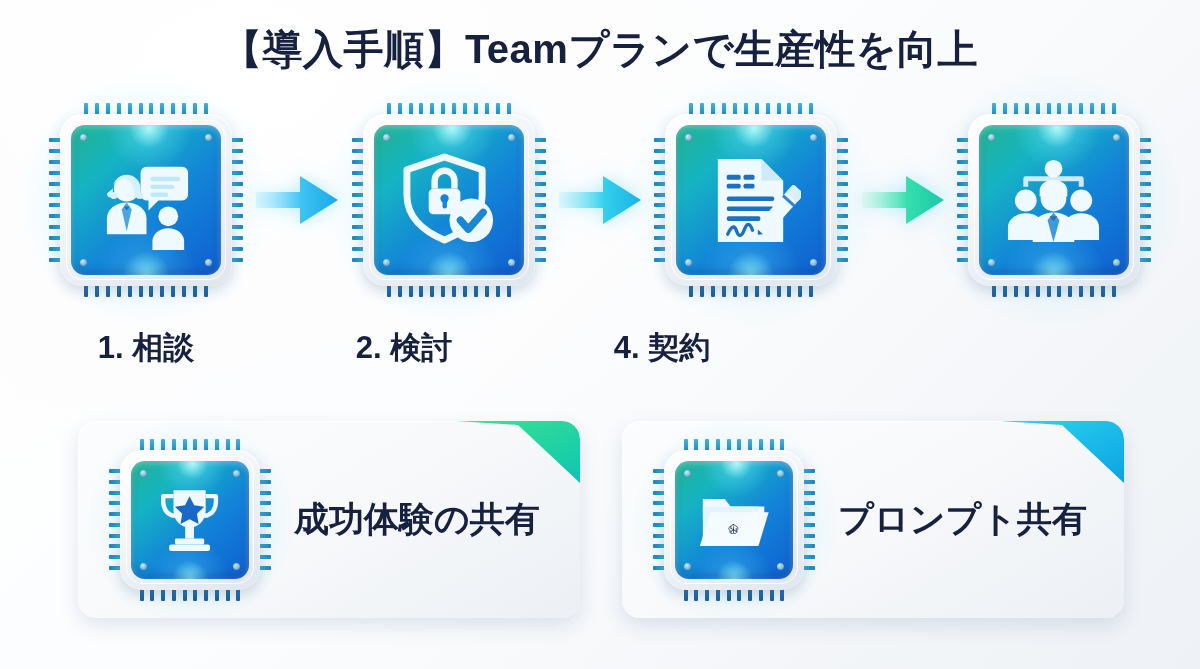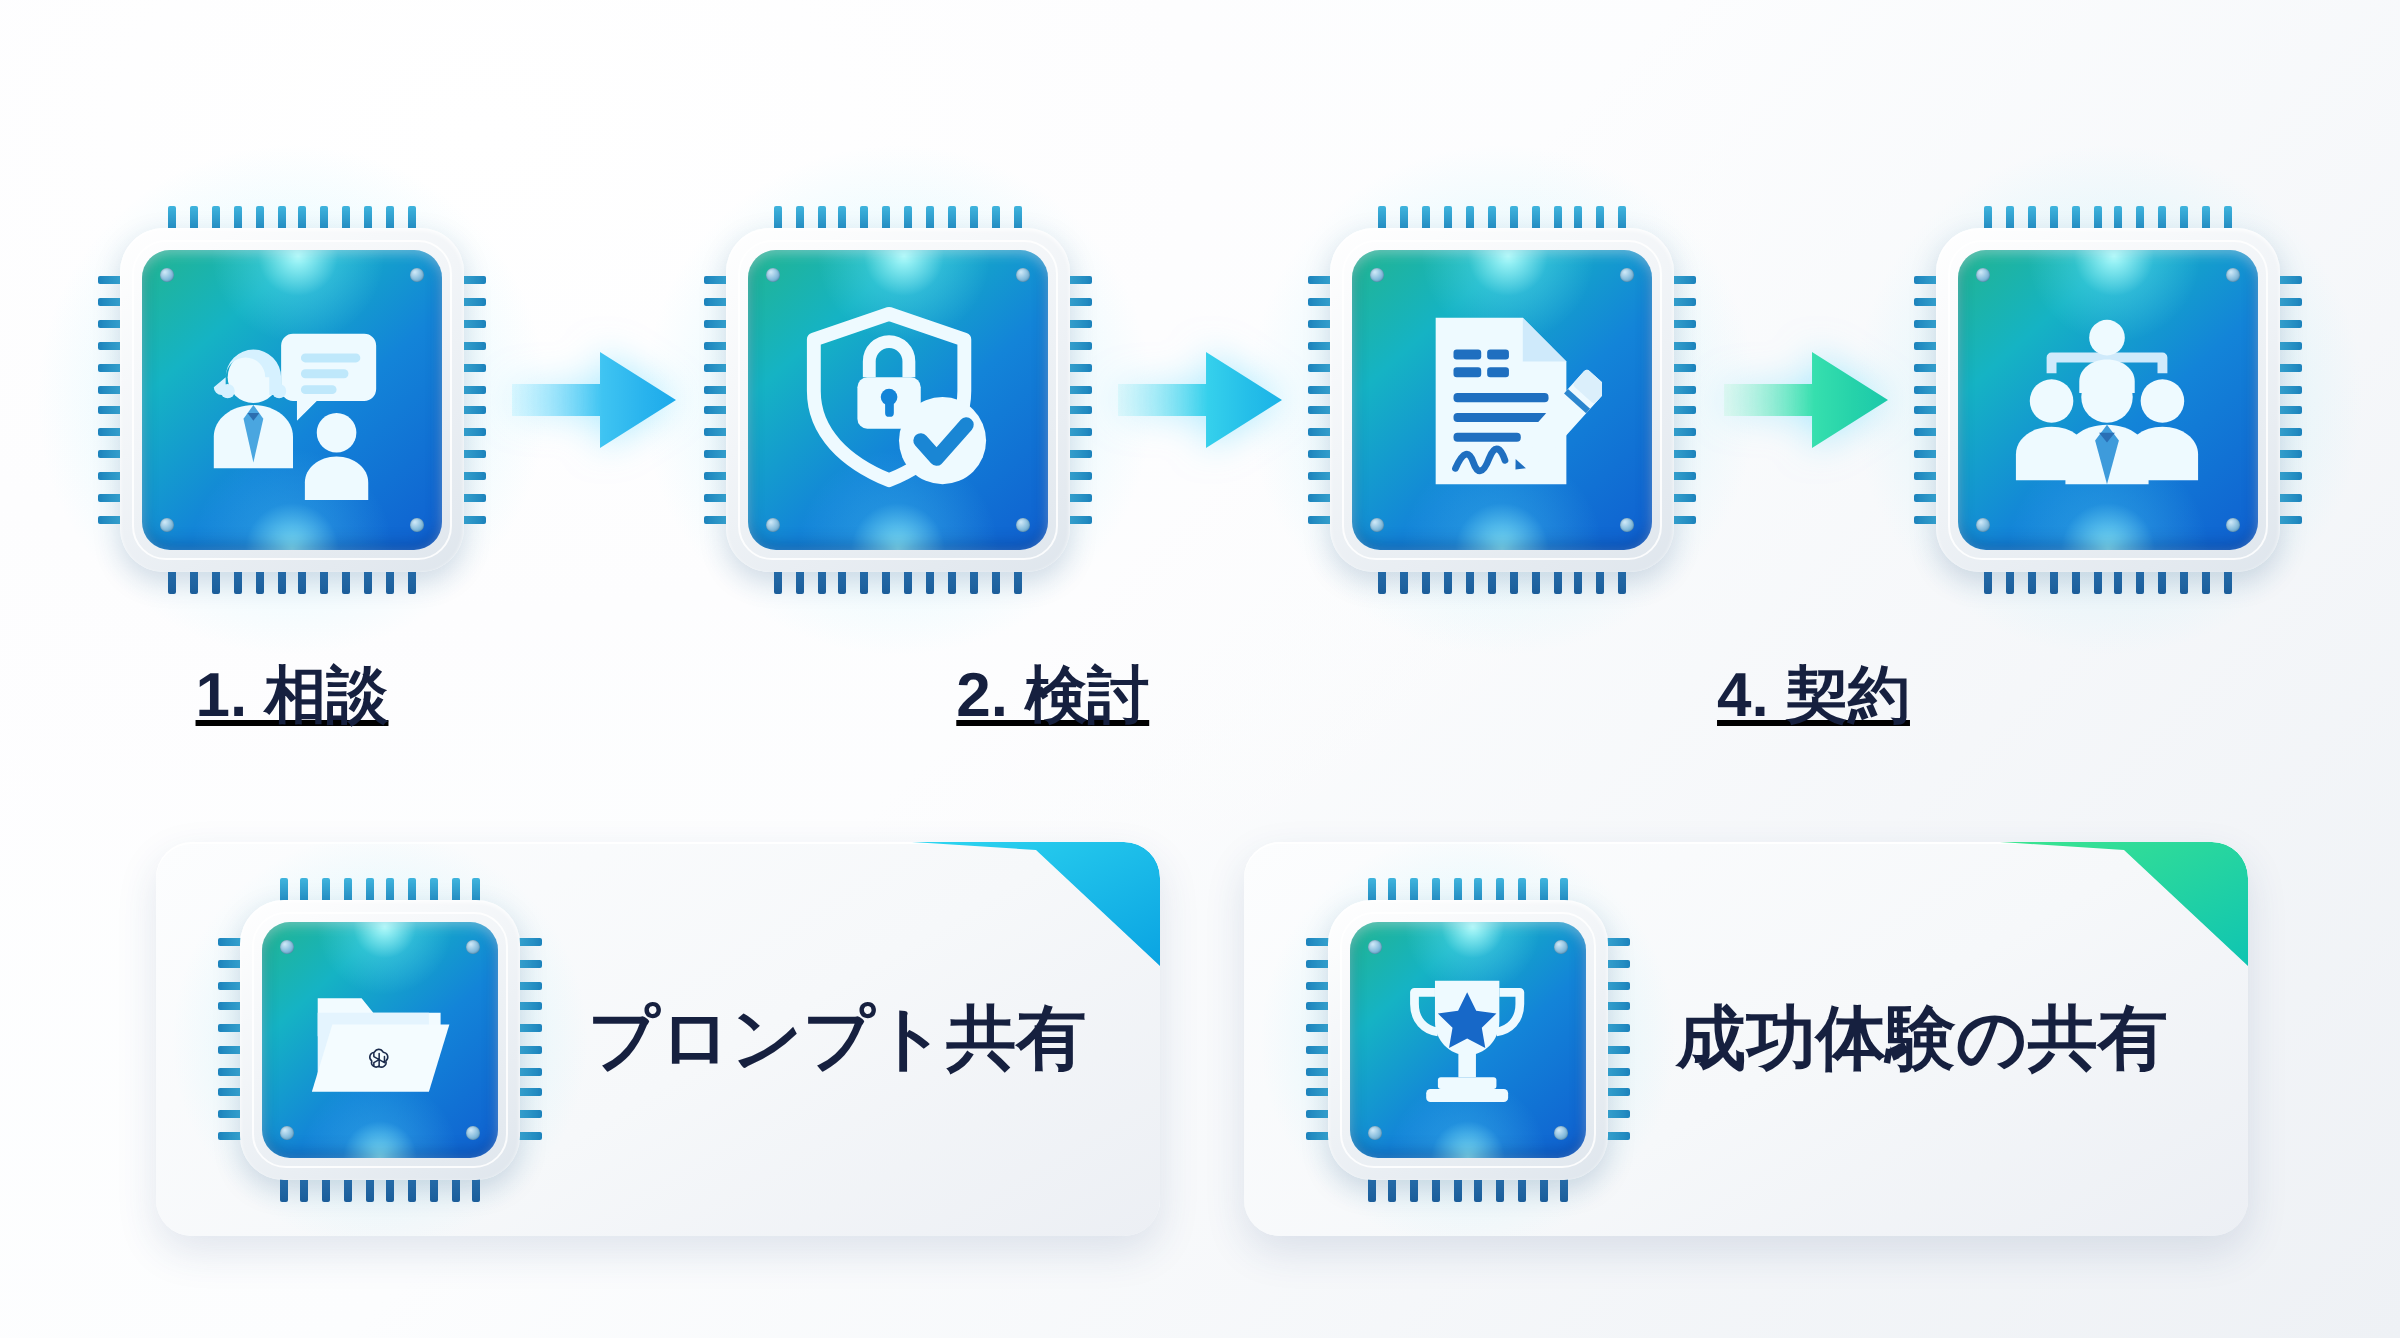--- a/index.html
+++ b/index.html
@@ -153,22 +153,20 @@
 
   
   .labels-row {
     position: absolute;
     top: 322px;
     left: 60px;
     width: 1080px;
     height: 52px;
     display: flex;
     align-items: center;
-    justify-content: space-between;
-    text-decoration: underline;
   }
   .step-label {
     width: 172px;
     text-align: center;
     font-size: 31px;
     font-weight: 700;
     color: #16203f;
     white-space: nowrap;
   }
   .label-gap { width: 86px; flex: 0 0 auto; }
@@ -215,20 +213,21 @@
     font-weight: 700;
     color: #16203f;
     white-space: nowrap;
   }
 </style>
 </head>
 <body>
 
 <div class="stage">
 
+  <div class="title">【導入手順】Teamプランで生産性を向上</div>
 
   <div class="steps-row">
 
     <div class="chip lg">
       <div class="chip-glow"></div>
       <div class="pins top">
         <span class="pin"></span>
           <span class="pin"></span>
           <span class="pin"></span>
           <span class="pin"></span>
@@ -613,20 +612,109 @@
     <div class="step-label">4. 契約</div>
     <div class="label-gap"></div>
   </div>
 
   <div class="cards-row">
 
     <div class="card">
       <div class="card-corner">
         <svg viewBox="0 0 124 62" preserveAspectRatio="none">
           <defs>
+            <linearGradient id="cc2" x1="0" y1="0" x2="1" y2="1">
+              <stop offset="0%" stop-color="#3ce58f"></stop>
+              <stop offset="100%" stop-color="#0fc4b2"></stop>
+            </linearGradient>
+          </defs>
+          <path d="M0 0 H106 A18 18 0 0 1 124 18 V62 L62 4 Z" fill="url(#cc2)"></path>
+        </svg>
+      </div>
+
+      <div class="card-chip-wrap">
+        <div class="chip sm">
+          <div class="chip-glow"></div>
+          <div class="pins top">
+            <span class="pin"></span>
+              <span class="pin"></span>
+              <span class="pin"></span>
+              <span class="pin"></span>
+              <span class="pin"></span>
+              <span class="pin"></span>
+              <span class="pin"></span>
+              <span class="pin"></span>
+              <span class="pin"></span>
+              <span class="pin"></span>
+          </div>
+          <div class="pins bottom">
+            <span class="pin"></span>
+              <span class="pin"></span>
+              <span class="pin"></span>
+              <span class="pin"></span>
+              <span class="pin"></span>
+              <span class="pin"></span>
+              <span class="pin"></span>
+              <span class="pin"></span>
+              <span class="pin"></span>
+              <span class="pin"></span>
+          </div>
+          <div class="pins left">
+            <span class="pin"></span>
+              <span class="pin"></span>
+              <span class="pin"></span>
+              <span class="pin"></span>
+              <span class="pin"></span>
+              <span class="pin"></span>
+              <span class="pin"></span>
+              <span class="pin"></span>
+              <span class="pin"></span>
+              <span class="pin"></span>
+          </div>
+          <div class="pins right">
+            <span class="pin"></span>
+              <span class="pin"></span>
+              <span class="pin"></span>
+              <span class="pin"></span>
+              <span class="pin"></span>
+              <span class="pin"></span>
+              <span class="pin"></span>
+              <span class="pin"></span>
+              <span class="pin"></span>
+              <span class="pin"></span>
+          </div>
+          <div class="chip-frame">
+            <div class="chip-die">
+              <span class="screw tl"></span>
+              <span class="screw tr"></span>
+              <span class="screw bl"></span>
+              <span class="screw br"></span>
+              <svg class="chip-icon" viewBox="0 0 100 100">
+                <g fill="#eefaff">
+                  <path d="M28 10h44v28c0 13-10 23-22 23s-22-10-22-23z"></path>
+                  <path d="M28 18H14v8c0 11 7 18 16 19" fill="none" stroke="#eefaff" stroke-width="6" stroke-linejoin="round"></path>
+                  <path d="M72 18h14v8c0 11-7 18-16 19" fill="none" stroke="#eefaff" stroke-width="6" stroke-linejoin="round"></path>
+                  <rect x="44" y="60" width="12" height="16"></rect>
+                  <rect x="30" y="76" width="40" height="8" rx="2"></rect>
+                  <rect x="22" y="84" width="56" height="9" rx="3"></rect>
+                  <path d="M50 18l6.2 12.5 13.8 2-10 9.7 2.4 13.8L50 49.5 37.6 56l2.4-13.8-10-9.7 13.8-2z" fill="#1768c8"></path>
+                </g>
+              </svg>
+            </div>
+          </div>
+        </div>
+      </div>
+
+      <div class="card-text">成功体験の共有</div>
+    </div>
+
+    <div class="card">
+      <div class="card-corner">
+        <svg viewBox="0 0 124 62" preserveAspectRatio="none">
+          <defs>
             <linearGradient id="cc1" x1="0" y1="0" x2="1" y2="1">
               <stop offset="0%" stop-color="#2ed6f0"></stop>
               <stop offset="100%" stop-color="#0aa3e2"></stop>
             </linearGradient>
           </defs>
           <path d="M0 0 H106 A18 18 0 0 1 124 18 V62 L62 4 Z" fill="url(#cc1)"></path>
         </svg>
       </div>
 
       <div class="card-chip-wrap">
@@ -697,104 +785,15 @@
                   </g>
                 </g>
               </svg>
             </div>
           </div>
         </div>
       </div>
 
       <div class="card-text">プロンプト共有</div>
     </div>
-
-    <div class="card">
-      <div class="card-corner">
-        <svg viewBox="0 0 124 62" preserveAspectRatio="none">
-          <defs>
-            <linearGradient id="cc2" x1="0" y1="0" x2="1" y2="1">
-              <stop offset="0%" stop-color="#3ce58f"></stop>
-              <stop offset="100%" stop-color="#0fc4b2"></stop>
-            </linearGradient>
-          </defs>
-          <path d="M0 0 H106 A18 18 0 0 1 124 18 V62 L62 4 Z" fill="url(#cc2)"></path>
-        </svg>
-      </div>
-
-      <div class="card-chip-wrap">
-        <div class="chip sm">
-          <div class="chip-glow"></div>
-          <div class="pins top">
-            <span class="pin"></span>
-              <span class="pin"></span>
-              <span class="pin"></span>
-              <span class="pin"></span>
-              <span class="pin"></span>
-              <span class="pin"></span>
-              <span class="pin"></span>
-              <span class="pin"></span>
-              <span class="pin"></span>
-              <span class="pin"></span>
-          </div>
-          <div class="pins bottom">
-            <span class="pin"></span>
-              <span class="pin"></span>
-              <span class="pin"></span>
-              <span class="pin"></span>
-              <span class="pin"></span>
-              <span class="pin"></span>
-              <span class="pin"></span>
-              <span class="pin"></span>
-              <span class="pin"></span>
-              <span class="pin"></span>
-          </div>
-          <div class="pins left">
-            <span class="pin"></span>
-              <span class="pin"></span>
-              <span class="pin"></span>
-              <span class="pin"></span>
-              <span class="pin"></span>
-              <span class="pin"></span>
-              <span class="pin"></span>
-              <span class="pin"></span>
-              <span class="pin"></span>
-              <span class="pin"></span>
-          </div>
-          <div class="pins right">
-            <span class="pin"></span>
-              <span class="pin"></span>
-              <span class="pin"></span>
-              <span class="pin"></span>
-              <span class="pin"></span>
-              <span class="pin"></span>
-              <span class="pin"></span>
-              <span class="pin"></span>
-              <span class="pin"></span>
-              <span class="pin"></span>
-          </div>
-          <div class="chip-frame">
-            <div class="chip-die">
-              <span class="screw tl"></span>
-              <span class="screw tr"></span>
-              <span class="screw bl"></span>
-              <span class="screw br"></span>
-              <svg class="chip-icon" viewBox="0 0 100 100">
-                <g fill="#eefaff">
-                  <path d="M28 10h44v28c0 13-10 23-22 23s-22-10-22-23z"></path>
-                  <path d="M28 18H14v8c0 11 7 18 16 19" fill="none" stroke="#eefaff" stroke-width="6" stroke-linejoin="round"></path>
-                  <path d="M72 18h14v8c0 11-7 18-16 19" fill="none" stroke="#eefaff" stroke-width="6" stroke-linejoin="round"></path>
-                  <rect x="44" y="60" width="12" height="16"></rect>
-                  <rect x="30" y="76" width="40" height="8" rx="2"></rect>
-                  <rect x="22" y="84" width="56" height="9" rx="3"></rect>
-                  <path d="M50 18l6.2 12.5 13.8 2-10 9.7 2.4 13.8L50 49.5 37.6 56l2.4-13.8-10-9.7 13.8-2z" fill="#1768c8"></path>
-                </g>
-              </svg>
-            </div>
-          </div>
-        </div>
-      </div>
-
-      <div class="card-text">成功体験の共有</div>
-    </div>
   </div>
 
 </div>
 
 </body></html>

